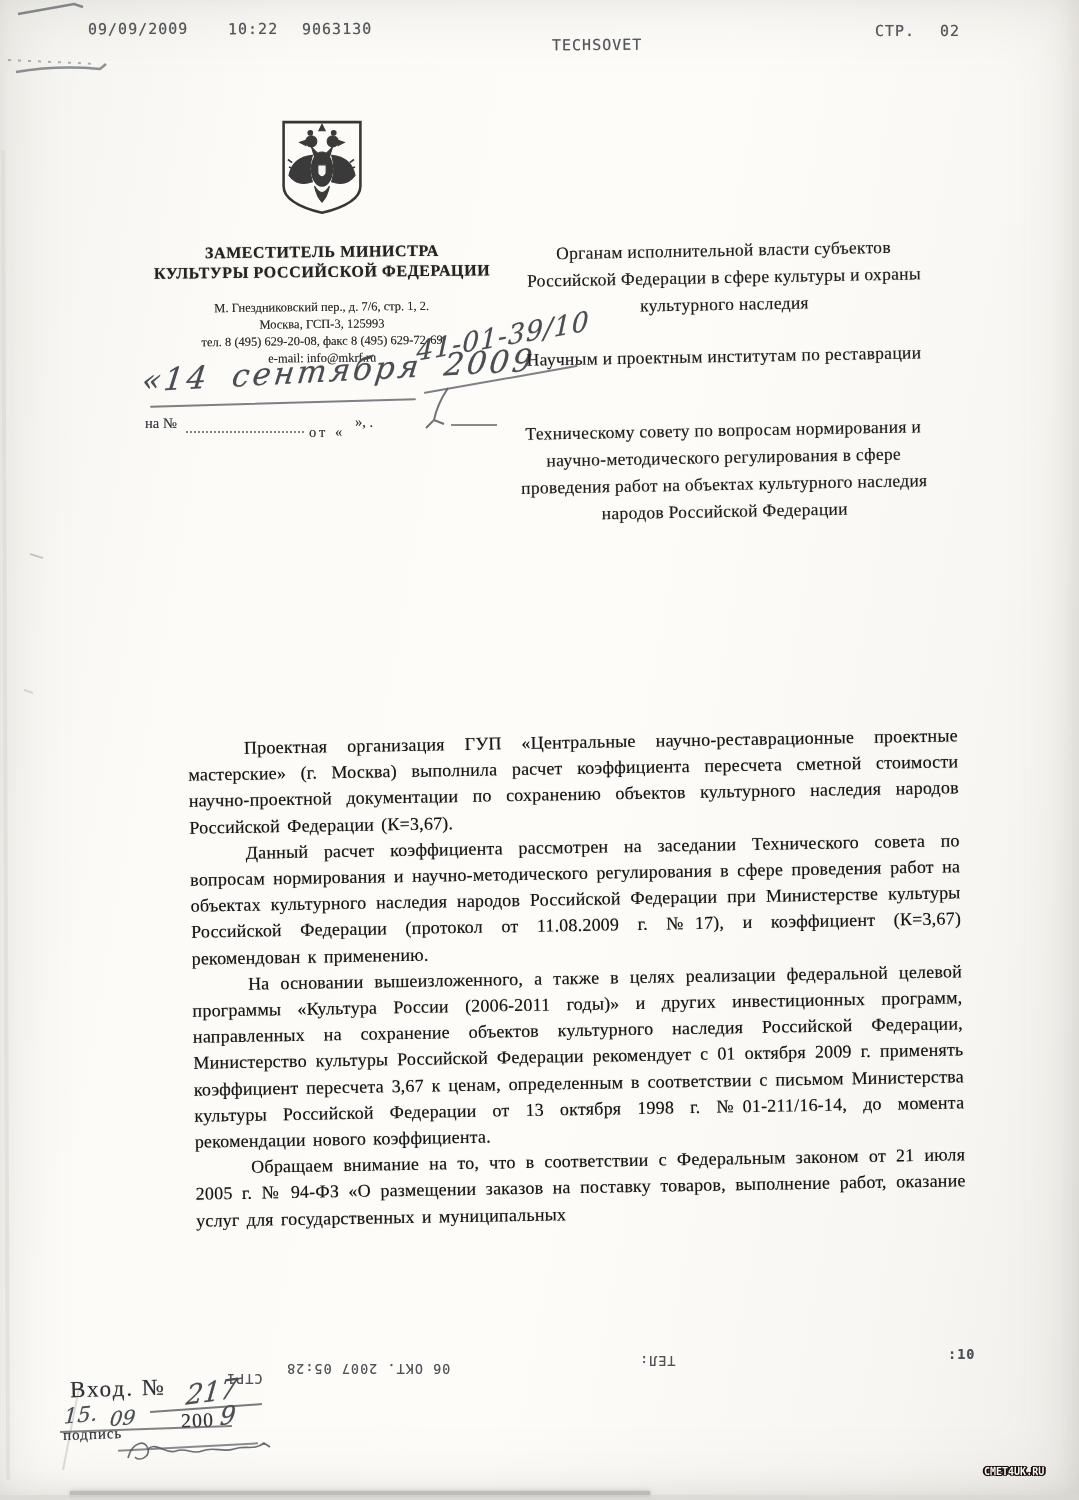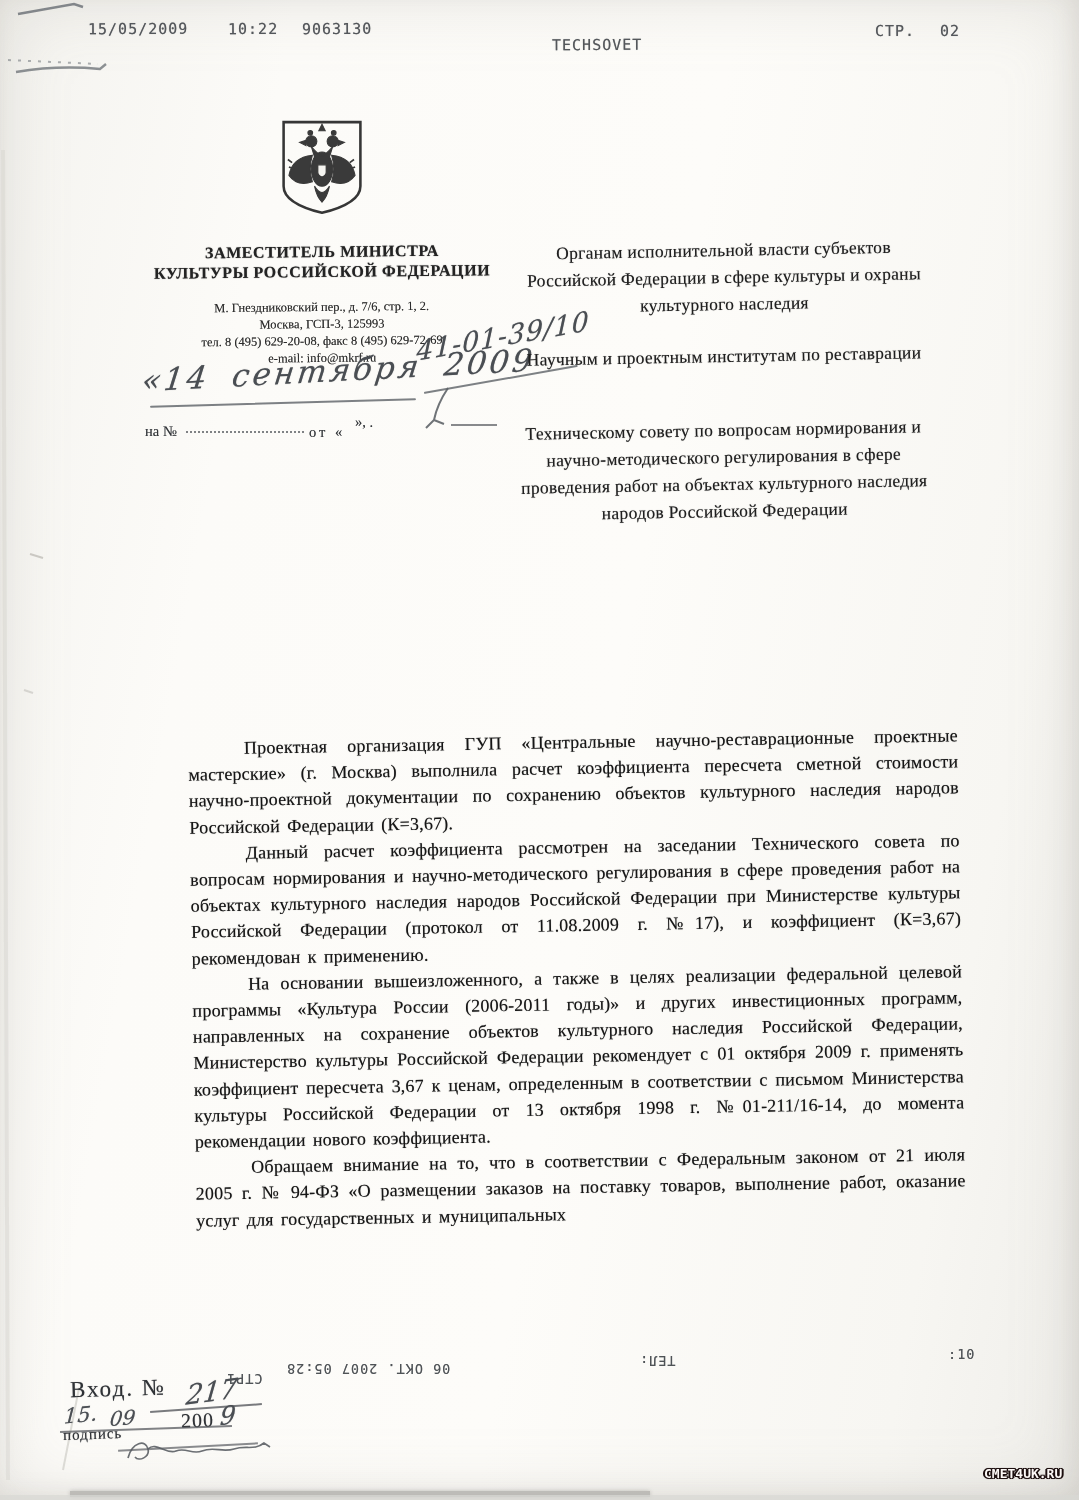--- a/index.html
+++ b/index.html
@@ -35,21 +35,21 @@
            transform:rotate(-3deg) skewX(-10deg);}
   .hw-num{left:416px;top:336px;font-size:27px;letter-spacing:1px;
           transform:rotate(-10deg) skewX(-12deg);transform-origin:left bottom;}
   .hw-line1{left:150px;top:402px;width:266px;height:2px;background:#5d6166;opacity:.8;
             transform:rotate(-1.6deg);border-radius:2px;}
   .hw-line2{left:424px;top:392px;width:156px;height:2px;background:#5d6166;opacity:.8;
             transform:rotate(-10deg);transform-origin:left center;border-radius:2px;}
 
   
   .ref{font-size:14.5px;color:#33363a;text-shadow:0 0 .6px rgba(50,53,57,.5);}
-  .ref-prefix{left:145px;top:415px;margin-top:8px;}
+  .ref-prefix{left:145px;top:415px;}
   .ref-dash{left:186px;top:431px;width:118px;border-top:2px dotted #6a6d71;opacity:.85;}
   .ref-mid{left:309px;top:424px;letter-spacing:3px;}
   .ref-close{left:355px;top:414px;}
   .ref-rline{left:451px;top:424px;width:46px;height:2px;background:#6a6d71;opacity:.8;}
 
   
   .recip{left:518px;width:412px;text-align:center;font-size:17.5px;line-height:27px;
          color:#1f1f1f;text-shadow:0 0 .8px rgba(20,20,20,.55);letter-spacing:.3px;
          transform:rotate(-1.1deg);}
   .r1{top:237px;}
@@ -76,25 +76,25 @@
   .st-uline3{left:118px;top:1446px;width:140px;height:2px;background:#4c4f54;opacity:.65;transform:rotate(-3deg);}
   .st-signature{left:122px;top:1428px;width:150px;height:44px;}
 
   
   .faxrev{font-family:"DejaVu Sans Mono", monospace;font-size:13.5px;color:#4f5357;
           text-shadow:0 0 .6px rgba(70,74,78,.55);letter-spacing:1px;}
   .rot180{display:inline-block;transform:rotate(180deg);}
   .fr-page{left:226px;top:1371px;}
   .fr-line{left:286px;top:1361px;}
   .fr-tel{left:639px;top:1353px;}
-  .fr-frag{left:948px;top:1346px;}
+  .fr-frag{left:948px;top:1346px;font-weight:bold;}
 
   
   .watermark{left:984px;top:1466px;font-family:"DejaVu Sans Mono", monospace;font-weight:bold;
-             font-size:13px;color:#fdf9f7;letter-spacing:0;
+             font-size:10px;color:#fdf9f7;letter-spacing:0;
              text-shadow:-1px -1px 0 #1d1010,1px -1px 0 #1d1010,-1px 1px 0 #1d1010,
                           1px 1px 0 #1d1010,0 0 2px #1d1010,2px 0 0 #1d1010,-2px 0 0 #1d1010;}
 
   
   .edge-bottom{left:70px;top:1491px;width:580px;height:6px;background:#b2b1ad;opacity:.8;
                box-shadow:0 0 4px #b2b1ad;}
   .edge-bottom2{left:0;top:1495px;width:1079px;height:5px;background:#d9d8d4;opacity:.7;}
   .artifacts{left:0;top:0;width:1079px;height:1500px;pointer-events:none;}
 </style>
 </head>
@@ -107,21 +107,21 @@
     <path d="M8,60 L98,64" stroke="#7a7e84" stroke-width="2" fill="none" opacity=".6" stroke-dasharray="3,7"></path>
     <path d="M16,72 Q58,65 100,69 l6,-5" stroke="#686d73" stroke-width="2.4" fill="none" opacity=".75"></path>
     <path d="M3,150 L8,1480" stroke="#d9d7d2" stroke-width="4" fill="none" opacity=".55"></path>
     <path d="M79,1388 L63,1470" stroke="#cfcdc7" stroke-width="2" fill="none" opacity=".7"></path>
     <path d="M30,554 l13,4" stroke="#b9b7b1" stroke-width="2" fill="none" opacity=".7"></path>
     <path d="M24,690 l9,3" stroke="#c2c0ba" stroke-width="2" fill="none" opacity=".6"></path>
     <path d="M448,388 C440,400 436,410 434,420 L426,428 M434,420 L444,424" stroke="#565a60" stroke-width="2" fill="none" opacity=".85"></path>
   </svg>
 
   <div>
-    <span class="abs fax" style="left:88px;top:20px">15/05/2009</span>
+    <span class="abs fax" style="left:88px;top:20px">09/09/2009</span>
     <span class="abs fax" style="left:228px;top:20px">10:22</span>
     <span class="abs fax" style="left:302px;top:20px">9063130</span>
     <span class="abs fax" style="left:552px;top:36px">TECHSOVET</span>
     <span class="abs fax" style="left:875px;top:22px">СТР.</span>
     <span class="abs fax" style="left:940px;top:22px">02</span>
   </div>
 
   <svg class="abs emblem" viewBox="0 0 80 90" xmlns="http://www.w3.org/2000/svg">
     <path d="M4,2 H76 V62 Q76,78 40,87 Q4,78 4,62 Z" fill="none" stroke="#262626" stroke-width="2.4"></path>
     <g fill="#2a2a2a" stroke="#2a2a2a">

